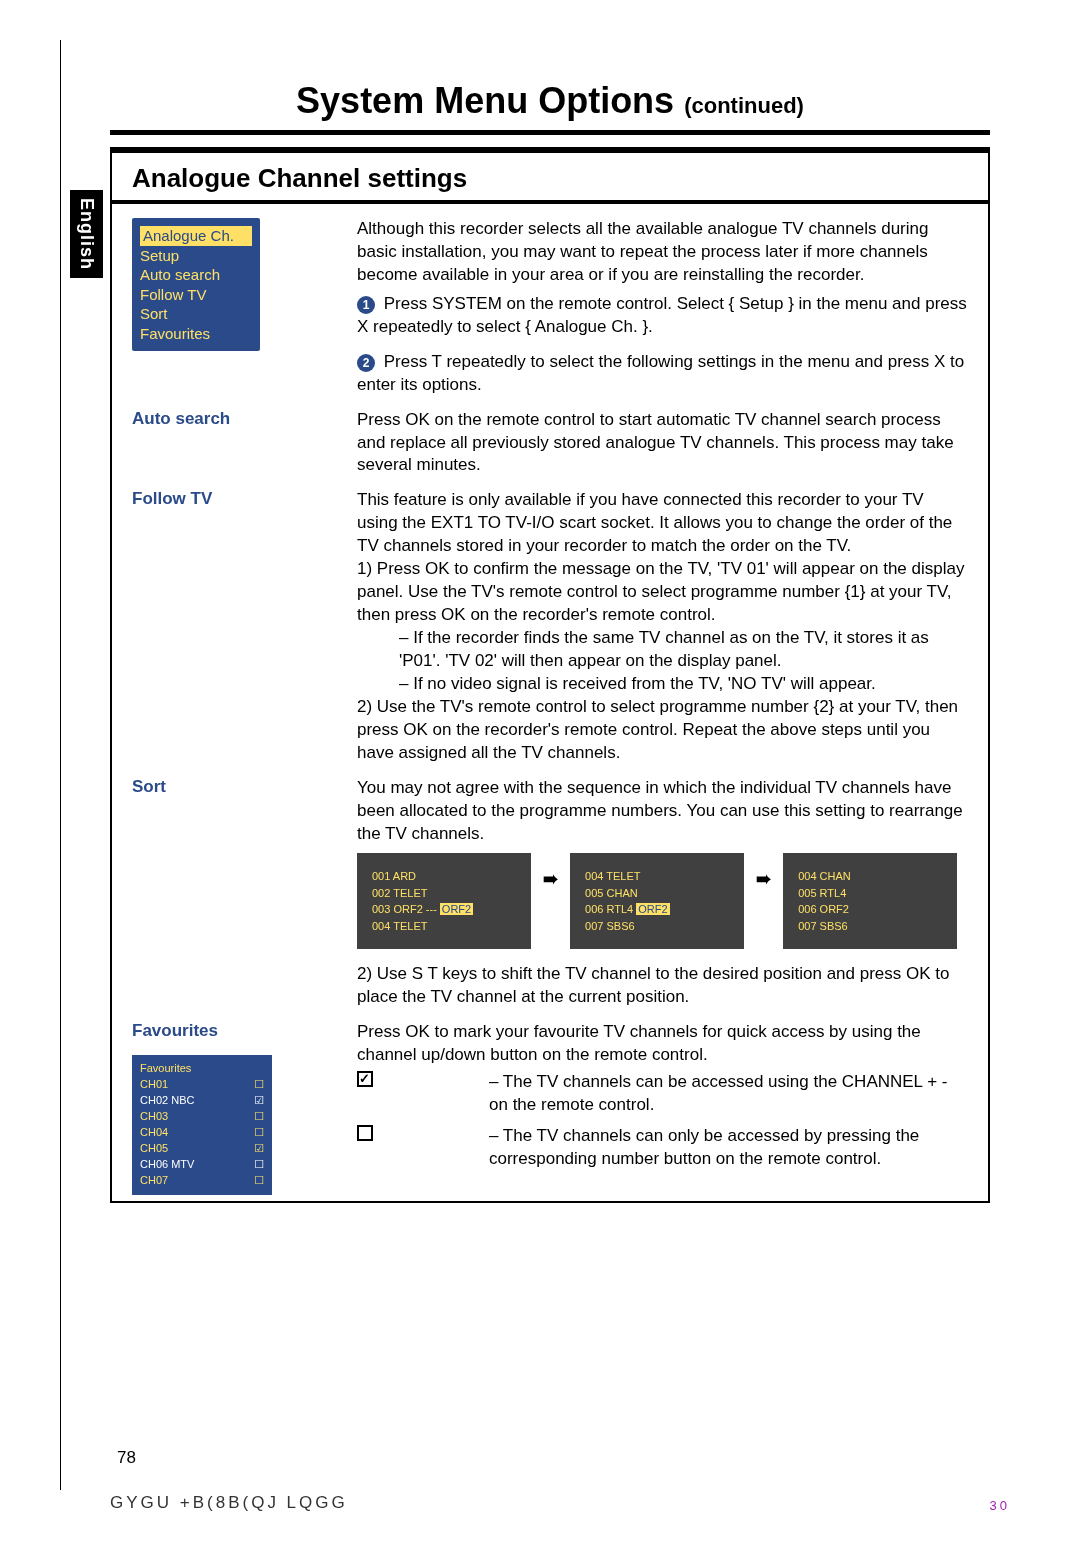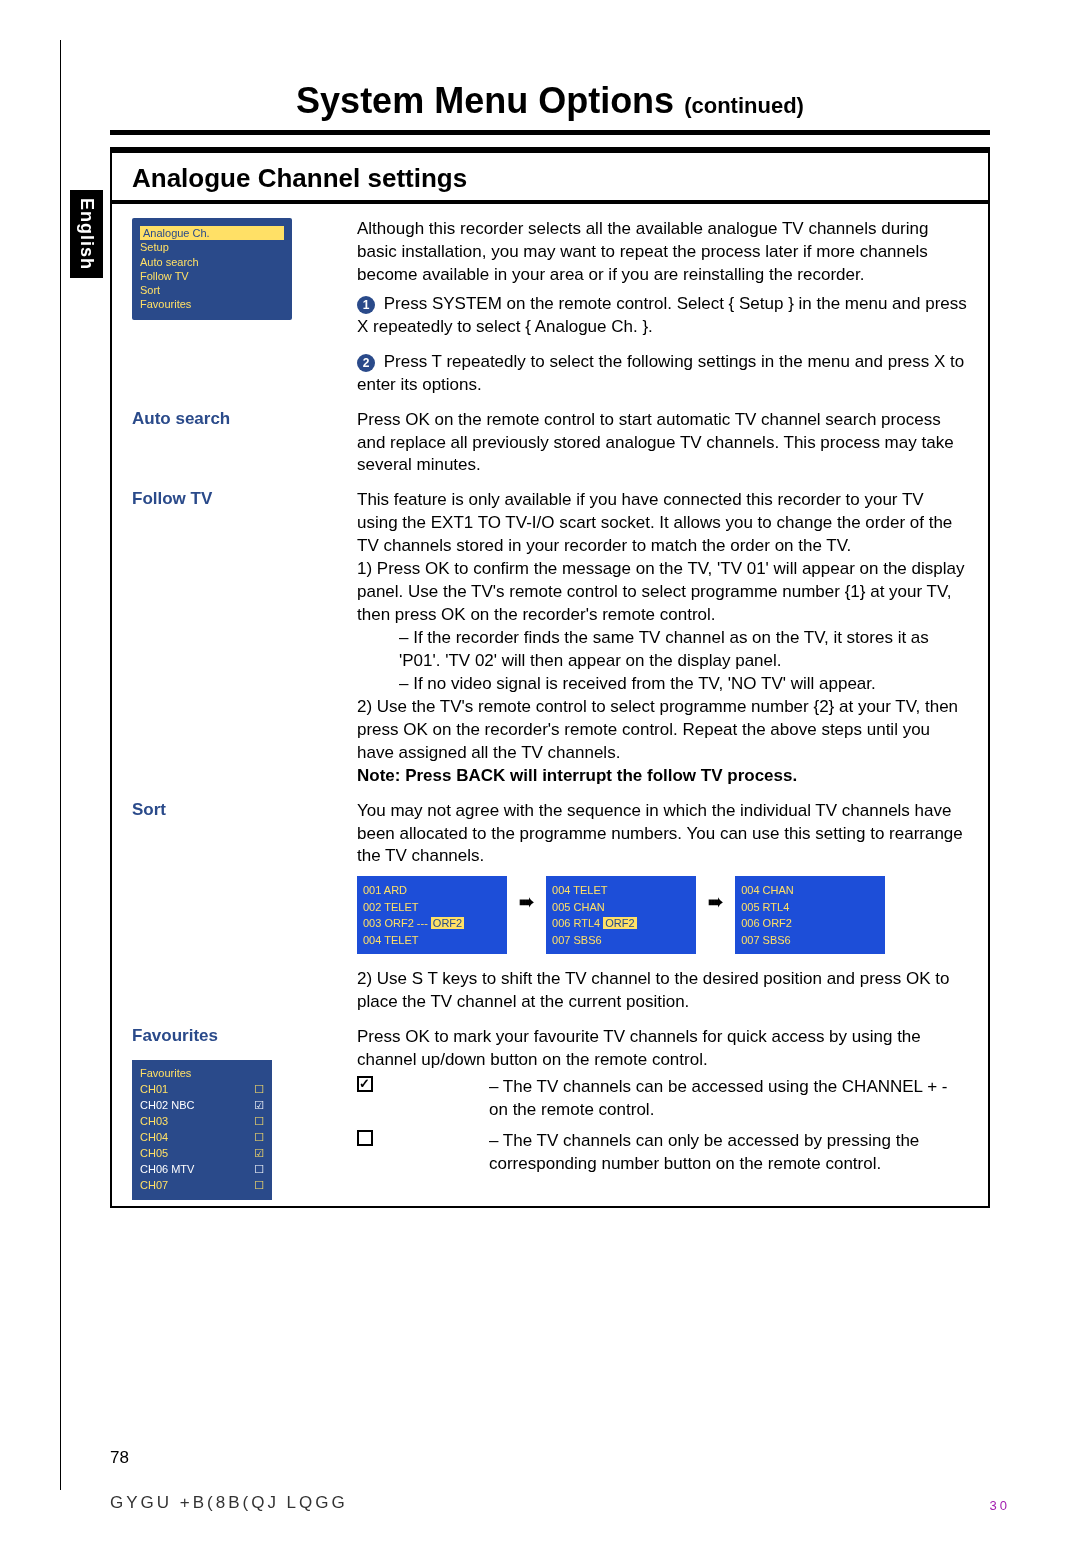--- a/index.html
+++ b/index.html
@@ -89,41 +89,41 @@
     background: #2a4a8a;
     color: #fff;
     font-size: 12px;
     font-weight: bold;
     margin-right: 4px;
   }
   
   .menu-box {
     background: #2a4a8a;
     color: #ffe066;
-    font-size: 11px;
+    font-size: 15px;
     line-height: 1.3;
     padding: 8px 8px 8px 8px;
-    width: 160px;
+    width: 128px;
     box-sizing: border-box;
     border-radius: 2px;
   }
   .menu-box .mi { color: #ffe066; }
   .menu-box .hl { background: #ffe066; color: #2a4a8a; padding: 0 3px; }
   .sort-row {
     display: flex;
     gap: 12px;
     margin: 8px 0 14px 0;
   }
   .sort-box {
-    background: #1d4ed8;
+    background: #404040;
     color: #ffe066;
     font-size: 11px;
     line-height: 1.5;
-    padding: 6px;
-    width: 150px;
+    padding: 15px;
+    width: 174px;
     box-sizing: border-box;
   }
   .sort-box .sel { background: #ffe066; color: #2a4a8a; padding: 0 2px; }
   .arrow {
     align-self: flex-start;
     margin-top: 14px;
     font-size: 18px;
     color: #000;
     font-weight: bold;
   }
@@ -134,21 +134,21 @@
     line-height: 1.45;
     padding: 6px 8px;
     width: 140px;
     box-sizing: border-box;
   }
   .fav-box .w { color: #fff; }
   .fav-box .ck { float: right; }
   .page-num {
     position: absolute;
     bottom: 90px;
-    left: 110px;
+    left: 117px;
     font-size: 17px;
   }
   .footer {
     position: absolute;
     bottom: 45px;
     left: 110px;
     font-size: 17px;
     letter-spacing: 3px;
     color: #333;
   }
@@ -215,21 +215,20 @@
     </div>
 
     <div class="body-row">
       <div class="left-col"><span class="label">Follow TV</span></div>
       <div class="right-col">
         <div>This feature is only available if you have connected this recorder to your TV using the EXT1 TO TV-I/O scart socket. It allows you to change the order of the TV channels stored in your recorder to match the order on the TV.</div>
         <div>1)  Press OK to confirm the message on the TV, 'TV 01' will appear on the display panel. Use the TV's remote control to select programme number {1} at your TV, then press OK on the recorder's remote control.</div>
         <div class="indent2">–  If the recorder finds the same TV channel as on the TV, it stores it as 'P01'. 'TV 02' will then appear on the display panel.</div>
         <div class="indent2">–  If no video signal is received from the TV, 'NO TV' will appear.</div>
         <div>2)  Use the TV's remote control to select programme number {2} at your TV, then press OK on the recorder's remote control. Repeat the above steps until you have assigned all the TV channels.</div>
-        <div class="bold">Note:  Press BACK will interrupt the follow TV process.</div>
       </div>
     </div>
 
     <div class="body-row">
       <div class="left-col"><span class="label">Sort</span></div>
       <div class="right-col">
         <div>You may not agree with the sequence in which the individual TV channels have been allocated to the programme numbers. You can use this setting to rearrange the TV channels.</div>
         <div class="sort-row">
           <div class="sort-box">
             <div>001 ARD</div>

